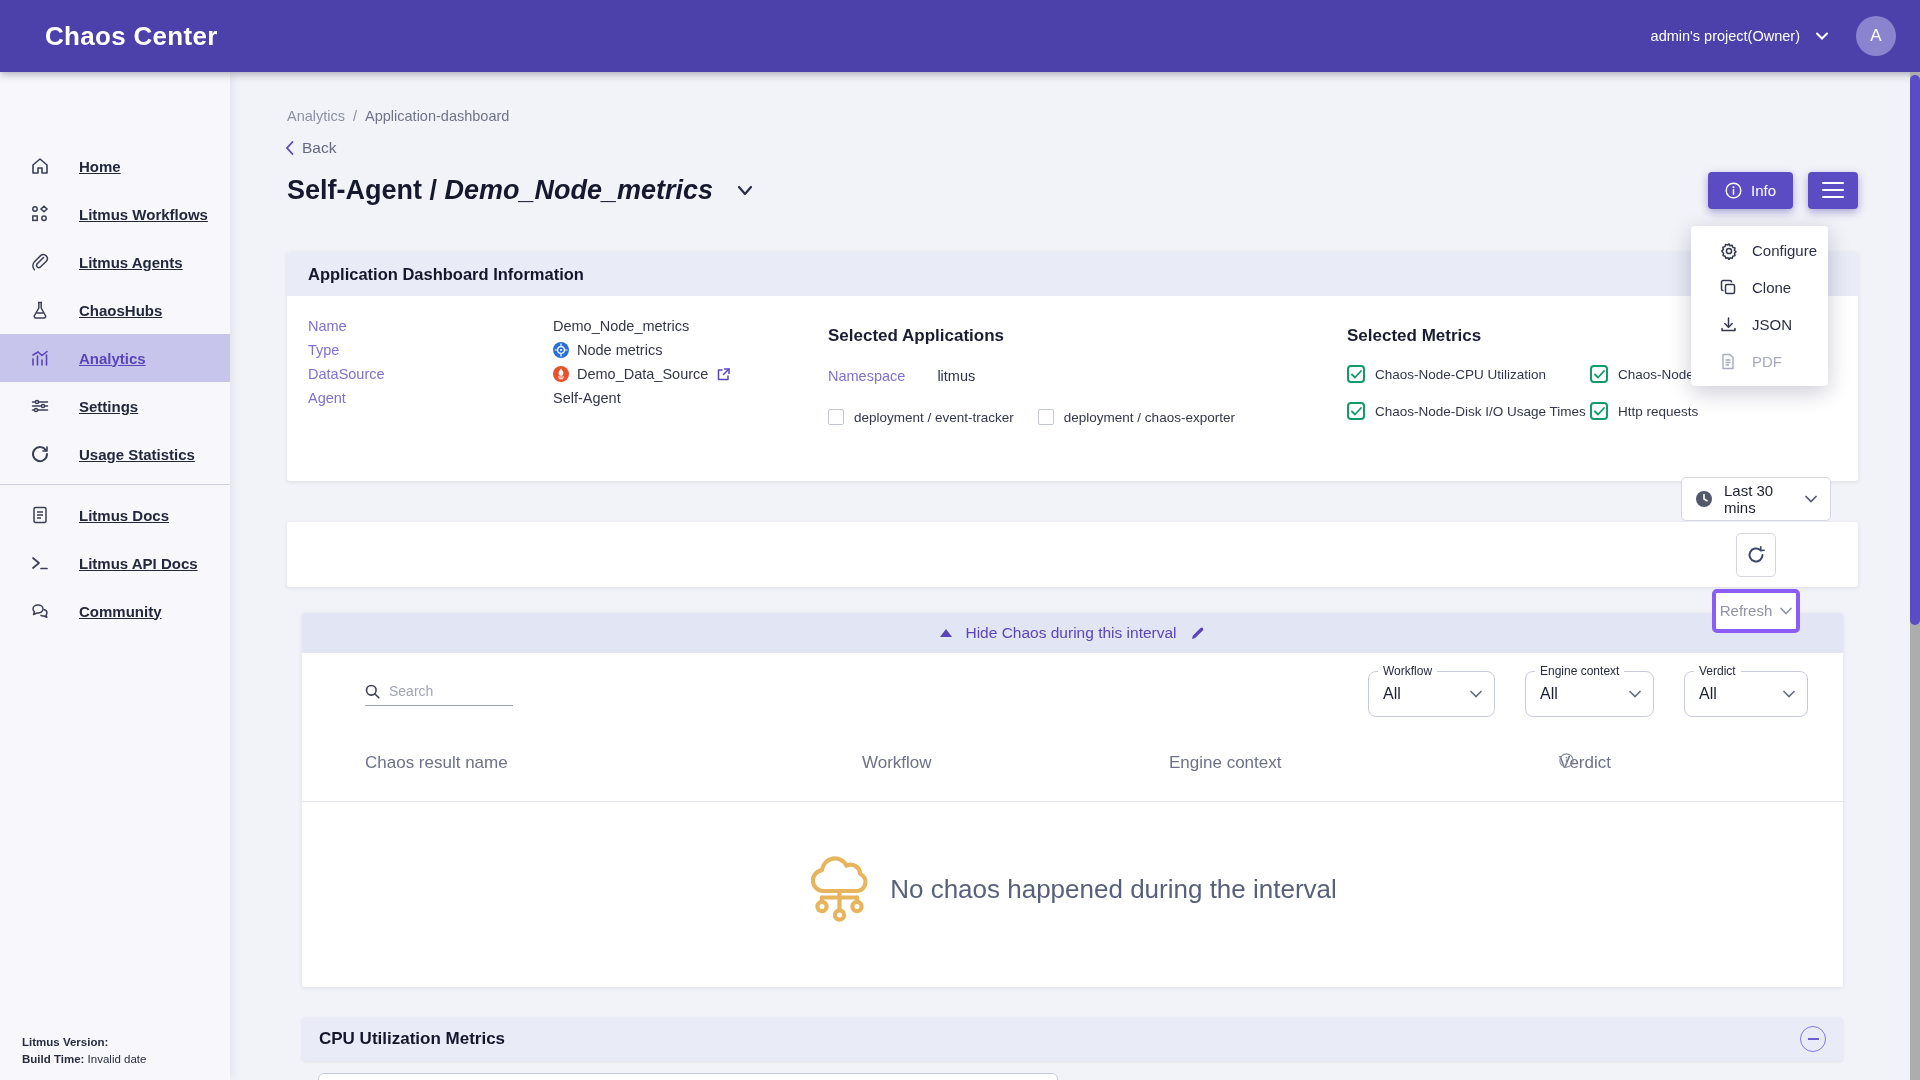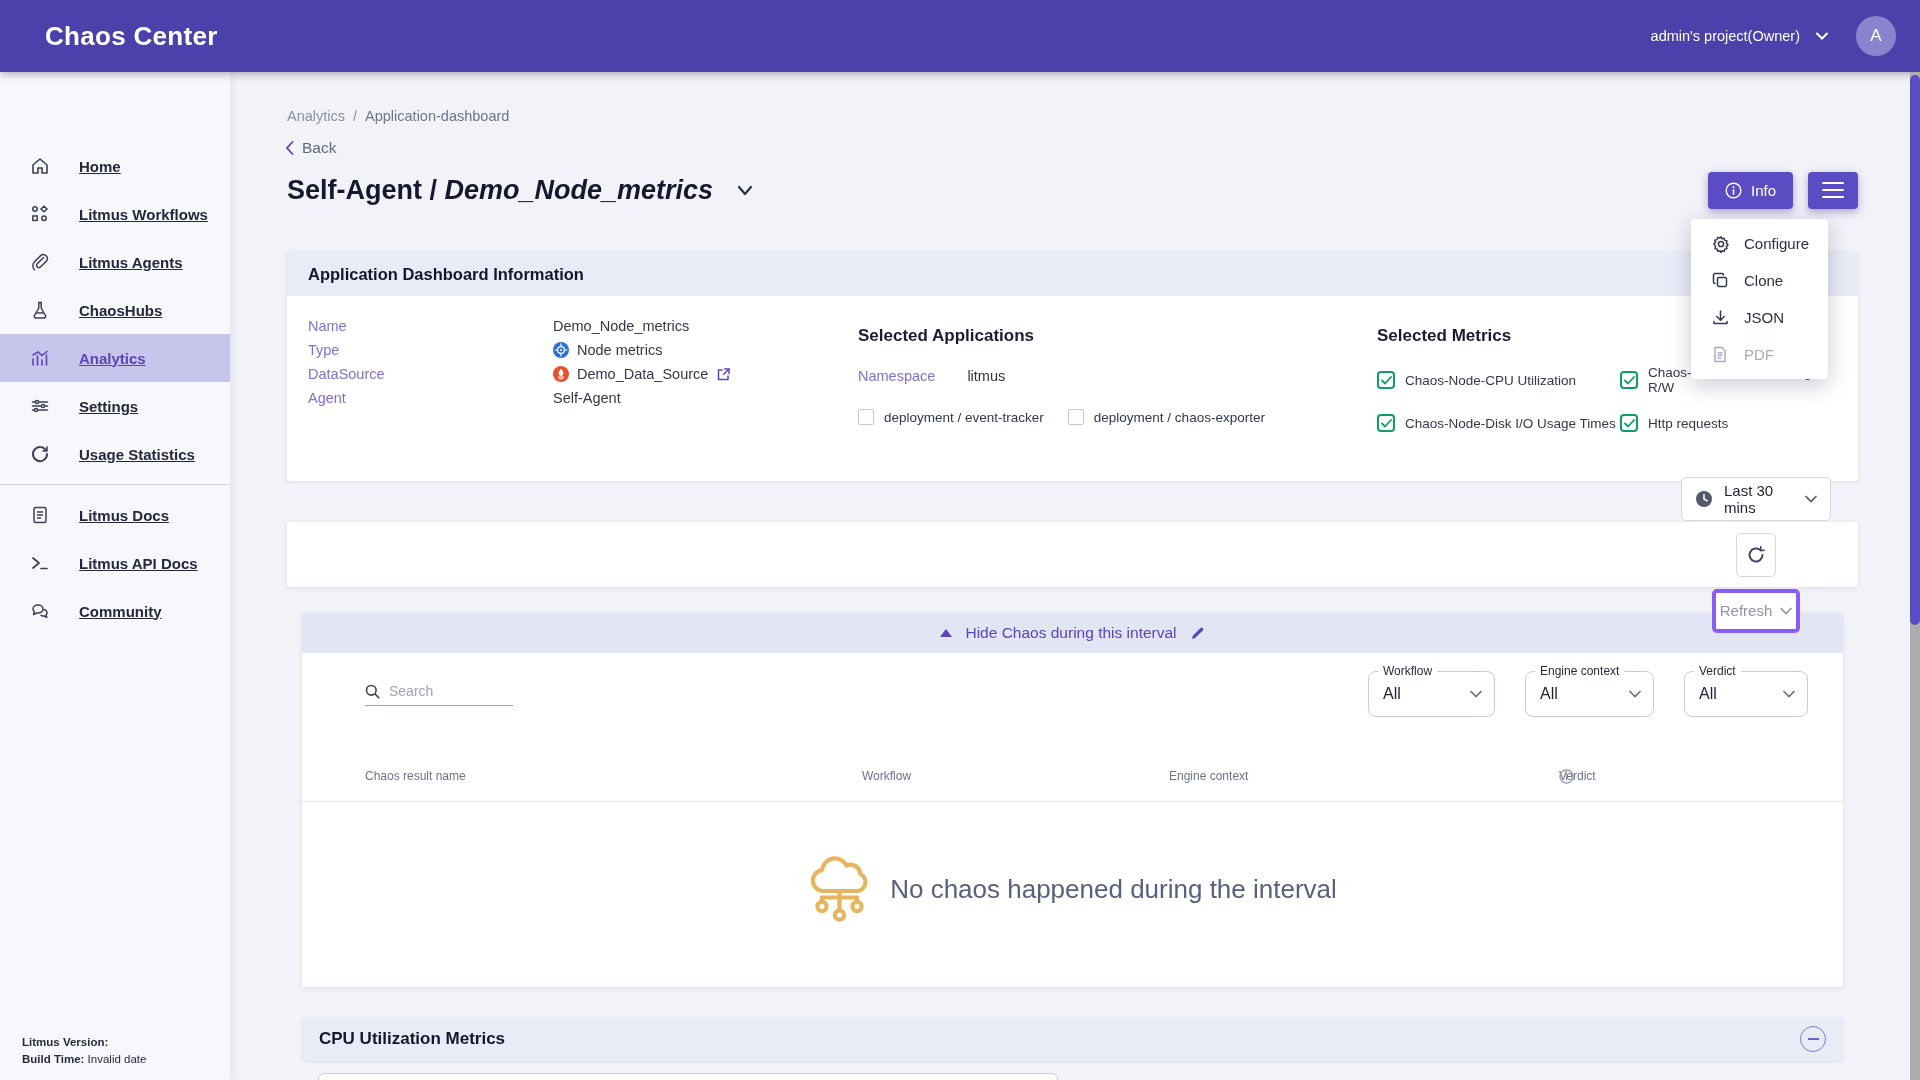--- a/index.html
+++ b/index.html
@@ -60,40 +60,40 @@
     box-shadow:0 3px 8px rgba(76,64,171,.45);
   }
   .btn-menu {
     margin-left:15px; width:50px; height:37px; border-radius:4px; background:#5c4cc4;
     display:flex; flex-direction:column; align-items:center; justify-content:center; gap:4.5px; cursor:pointer;
     box-shadow:0 3px 8px rgba(76,64,171,.45);
   }
   .btn-menu i { display:block; width:22px; height:2.5px; background:#fff; border-radius:2px; }
   
   .menu-dropdown {
-    position:absolute; left:1691px; top:219px; width:137px; z-index:60;
-    background:#fff; border-radius:4px; padding:6px 4px;
+    position:absolute; left:1691px; top:226px; width:137px; z-index:60;
+    background:#fff; border-radius:4px; padding:6px 12px;
     box-shadow:0 6px 22px rgba(20,20,60,.22);
   }
   .menu-item { height:37px; display:flex; align-items:center; gap:14px; padding:0 17px; font-size:15px; color:#2c3044; cursor:pointer; }
   .menu-item .micn { width:18px; height:18px; display:flex; color:#33384e; }
   .menu-item.disabled { color:#a7abbd; cursor:default; }
   .menu-item.disabled .micn { color:#a7abbd; }
   
   .panel {
     margin:42px 48px 0 57px; height:229px; background:#fff; border-radius:3px;
     box-shadow:0 1px 4px rgba(30,30,70,.10); overflow:hidden;
   }
   .panel-header {
     height:44px; background:#e9ebf7; display:flex; align-items:center; padding:0 21px;
     font-size:16.5px; font-weight:700; color:#14172b;
   }
   .panel-body { display:flex; padding:18px 21px 0; }
   .col-config { width:520px; }
-  .col-apps { width:519px;margin-left:30px; }
+  .col-apps { width:519px; }
   .col-metrics { flex:1; }
   .col-title { font-size:17px; font-weight:700; color:#1a1d31; margin:12px 0 17px; }
   .cfg-row { display:flex; line-height:24px; font-size:14.5px; }
   .cfg-label { width:245px; color:#7f71cf; }
   .cfg-value { color:#343748; display:flex; align-items:center; gap:8px; }
   .ns-row { margin-top:22px; font-size:14.5px; display:flex; gap:32px; }
   .ns-label { color:#7f71cf; }
   .ns-value { color:#2e3245; }
   .app-checks { margin-top:25px; display:flex; gap:24px; }
   .check-item { display:flex; align-items:center; gap:10px; font-size:13.5px; color:#33374a; cursor:pointer; }
@@ -139,21 +139,21 @@
   .search-wrap input::placeholder { color:#a0a5b5; }
   .filters { position:absolute; top:18px; right:35px; display:flex; gap:30px; }
   .select-box {
     position:relative; height:46px; border:1px solid #c8ccd9; border-radius:8px; background:#fff;
     display:flex; align-items:center; padding:0 12px 0 14px; cursor:pointer;
   }
   .sb-w1 { width:127px; } .sb-w2 { width:129px; } .sb-w3 { width:124px; }
   .select-label { position:absolute; top:-8px; left:9px; background:#fff; padding:0 5px; font-size:12px; color:#272b3f; }
   .select-value { font-size:16px; color:#1c2034; }
   .select-box .chev { margin-left:auto; }
-  .thead { position:absolute; top:116px; left:0; right:0; height:22px; font-size:12px; color:#6d7289; }
+  .thead { position:absolute; top:100px; left:0; right:0; height:22px; font-size:17px; color:#6d7289; }
   .thead span { position:absolute; top:0; }
   .th-0 { left:63px; } .th-1 { left:560px; } .th-2 { left:867px; } .th-3 { left:1257px; display:flex; align-items:center; gap:6px; }
   .thead-divider { position:absolute; top:148px; left:0; right:0; height:1px; background:#e4e6ee; }
   .empty-state { position:absolute; top:196px; left:0; right:0; display:flex; align-items:center; justify-content:center; gap:18px; }
   .empty-text { font-size:26px; color:#59617a; }
   
   .cpu-section { margin:30px 63px 0 72px; }
   .cpu-header {
     height:44px; background:#e9ebf7; border-radius:3px; display:flex; align-items:center; padding:0 17px;
     font-size:17px; font-weight:700; color:#14172b;

